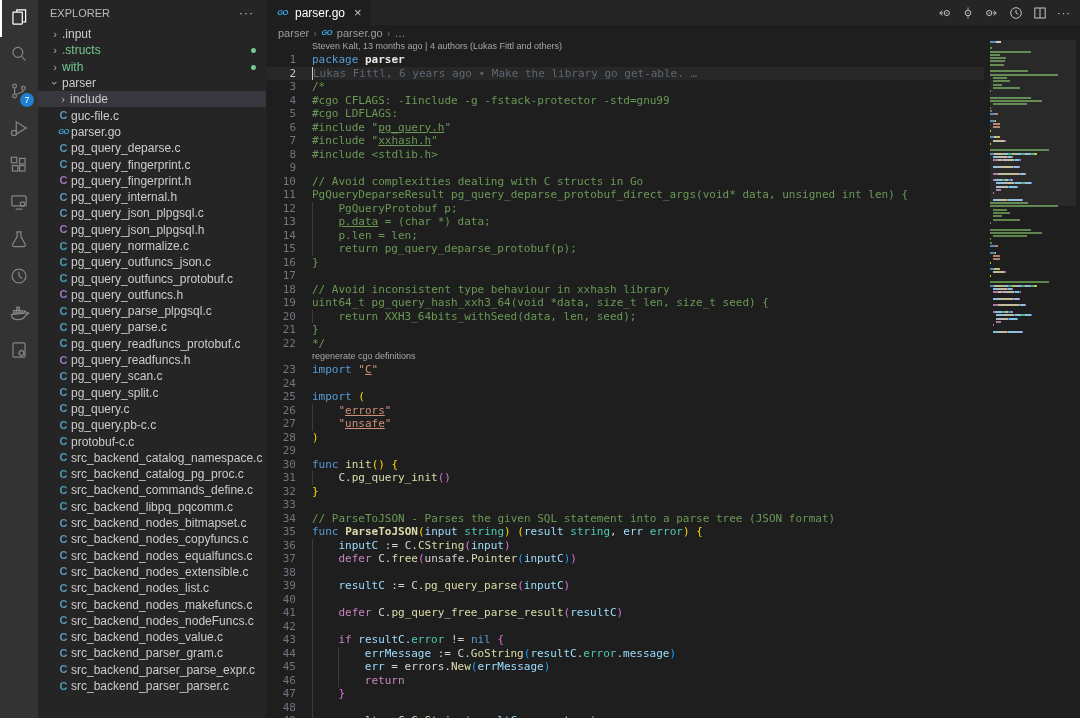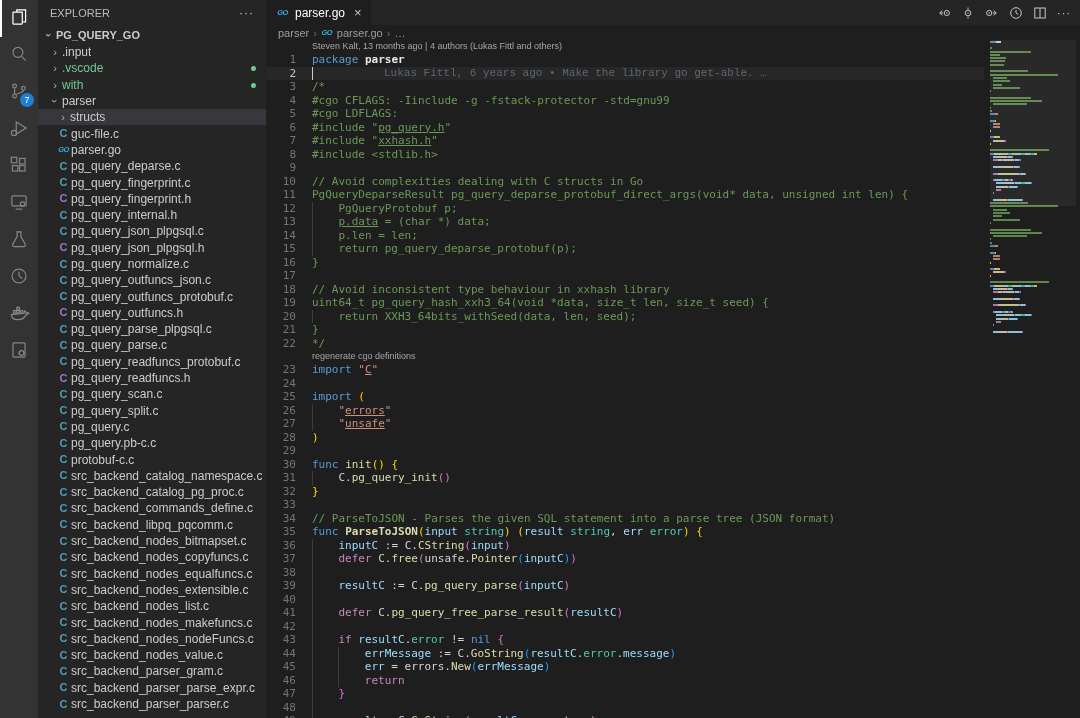--- a/index.html
+++ b/index.html
@@ -49,21 +49,21 @@
     font-family:"DejaVu Sans Mono",monospace;font-size:11px;line-height:13.5px;white-space:pre;color:#d4d4d4;}
   .crow{height:13.5px;display:flex;align-items:stretch;}
   .crow.current{background:rgba(255,255,255,.045);}
   .gut{flex:none;width:46px;text-align:right;padding-right:16px;color:#6e7681;}
   .crow.current .gut{color:#c6c6c6;}
   .ltxt{flex:1;display:flex;align-items:stretch;}
   .indent{flex:none;display:inline-block;width:26.4px;box-shadow:inset 1px 0 0 #3c3c3c;}
   .lens-row{height:13px;padding-left:46px;font-family:"Liberation Sans",sans-serif;font-size:9px;
     color:#a6a6a6;display:flex;align-items:center;cursor:pointer;}
   .caret{flex:none;width:1px;background:#cccccc;margin-right:0;}
-  .ghost{color:#5c6773;margin-left:71px;font-family:Liberation Mono, monospace;}
+  .ghost{color:#5c6773;}
   .tk-k{color:var(--k);} .tk-ctl{color:var(--ctl);} .tk-fn{color:var(--fn);}
   .tk-fnb{color:var(--fn);font-weight:bold;} .tk-ty{color:var(--ty);} .tk-v{color:var(--v);}
   .tk-s{color:var(--s);} .tk-su{color:var(--s);text-decoration:underline;}
   .tk-c{color:var(--c);} .tk-cu{color:var(--c);text-decoration:underline;}
   .tk-d{color:var(--d);} .tk-nb{color:var(--nb);font-weight:bold;}
   .tk-b1{color:var(--b1);} .tk-b2{color:var(--b2);} .tk-b3{color:var(--b3);}
   
   .minimap{position:absolute;top:40px;right:4px;width:86px;height:324px;overflow:hidden;cursor:pointer;}
   .mm-row{height:3.3px;display:flex;align-items:center;}
   .mm-seg{height:2px;flex:none;opacity:.85;}
@@ -143,46 +143,42 @@
         </svg></span>
   </div>
 </div>
 
 <div class="sidebar">
   <div class="sb-title">
     <span>EXPLORER</span>
     <span class="grow"></span>
     <span class="sb-more">···</span>
   </div>
-  <div class="sb-section">
-    <span class="twisty open">›</span>
-    <span>PG_QUERY_GO</span>
-  </div>
   <div class="tree" id="file-tree">
       <div class="trow ind1">
         <span class="twisty">›</span>
         <span class="lbl">.input</span>
       </div>
       <div class="trow ind1 git-green">
         <span class="twisty">›</span>
-        <span class="lbl">.vscode</span>
+        <span class="lbl">.structs</span>
         <span class="gitdot"></span>
       </div>
       <div class="trow ind1 git-green">
         <span class="twisty">›</span>
         <span class="lbl">with</span>
         <span class="gitdot"></span>
       </div>
       <div class="trow ind1">
         <span class="twisty open">›</span>
         <span class="lbl">parser</span>
       </div>
       <div class="trow ind2 sel">
         <span class="twisty">›</span>
-        <span class="lbl">structs</span>
+        <span class="lbl">include</span>
       </div>
       <div class="trow ind2">
         <span class="ficon c-blue">C</span>
         <span class="lbl">guc-file.c</span>
       </div>
       <div class="trow ind2">
         <span class="go-badge">GO</span>
         <span class="lbl">parser.go</span>
       </div>
       <div class="trow ind2">

